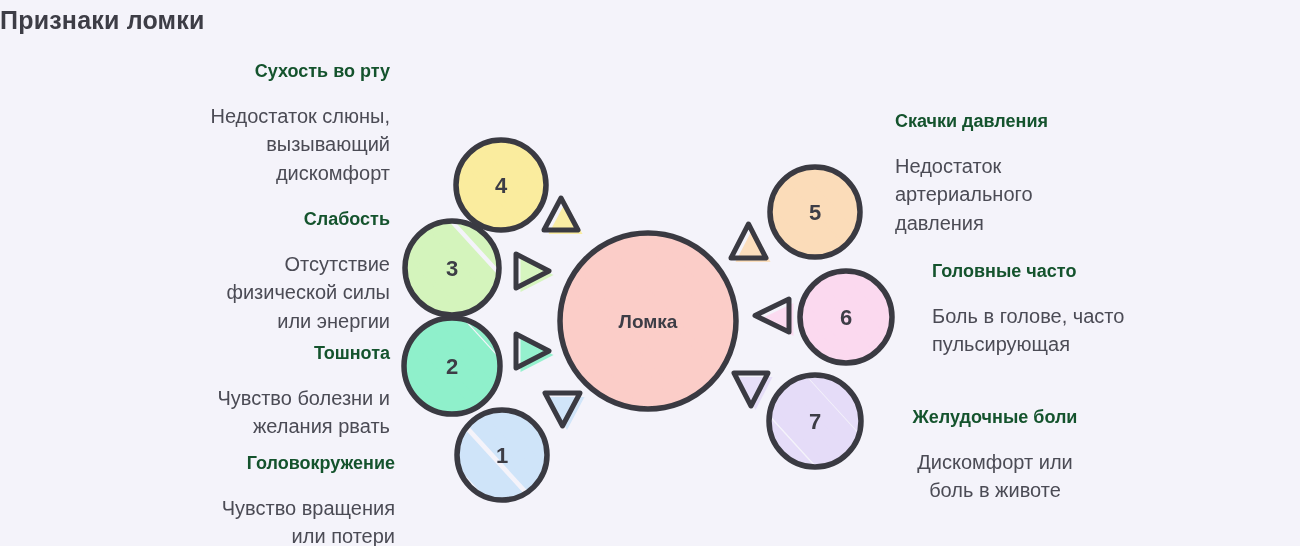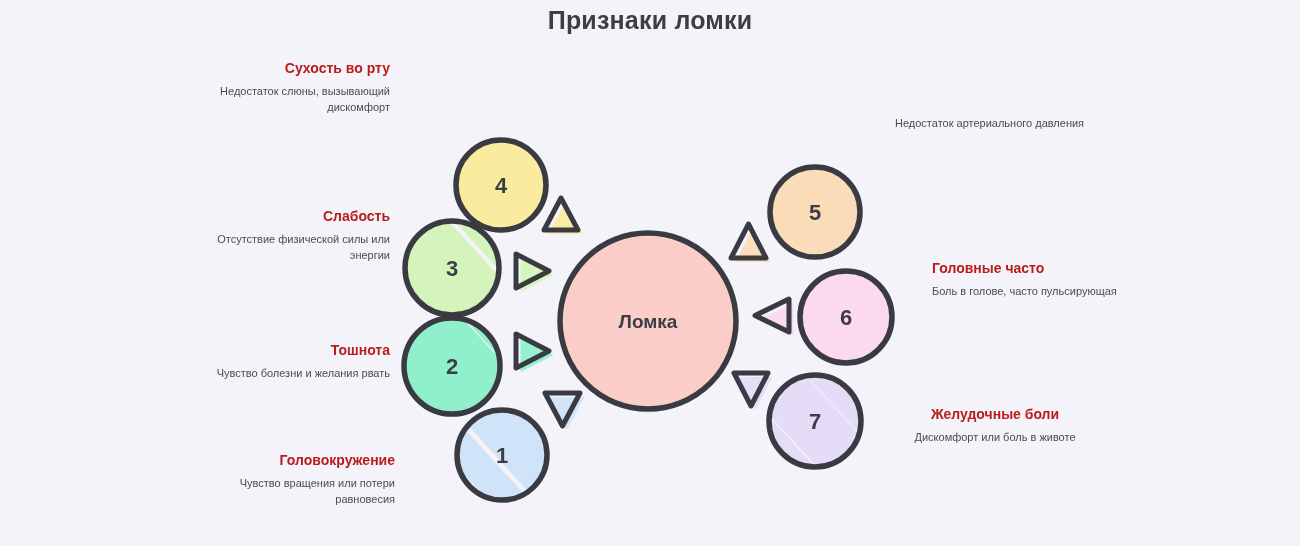--- a/index.html
+++ b/index.html
@@ -14,52 +14,51 @@
     position: relative;
     width: 1300px;
     height: 546px;
     background: #f4f3fa;
   }
   #diagram-title {
     position: absolute;
     top: 6px;
     left: 0;
     width: 1300px;
-    text-align: center;
     font-size: 25px;
     font-weight: bold;
     color: #3d3d46;
     letter-spacing: 0.2px;
   }
   svg#canvas {
     position: absolute;
     top: 0;
     left: 0;
     width: 1300px;
     height: 546px;
   }
   .label-block {
     position: absolute;
     width: 200px;
   }
   .label-block.left { text-align: right; }
   .label-block.right { text-align: left; }
   .lbl-title {
-    font-size: 14px;
+    font-size: 18px;
     font-weight: bold;
-    color: #b91c1c;
+    color: #14532d;
     line-height: 1.28;
     display: block;
   }
   .lbl-desc {
-    font-size: 11px;
+    font-size: 20px;
     color: #4b4b55;
     line-height: 1.42;
     display: block;
-    margin-top: 6px;
+    margin-top: 19px;
   }
   .node-num {
     font-size: 22px;
     font-weight: bold;
     fill: #3d3d46;
   }
   .center-text {
     font-size: 19px;
     font-weight: bold;
     fill: #3d3d46;
@@ -288,20 +287,21 @@
       </div>
       <div class="label-block left" style="left: 190px; top: 208px;">
         <span class="lbl-title">Слабость</span>
         <span class="lbl-desc">Отсутствие физической силы или энергии</span>
       </div>
       <div class="label-block left" style="left: 190px; top: 60px;">
         <span class="lbl-title">Сухость во рту</span>
         <span class="lbl-desc">Недостаток слюны, вызывающий дискомфорт</span>
       </div>
       <div class="label-block right" style="left: 895px; top: 110px;">
+        <span class="lbl-title">Скачки давления</span>
         <span class="lbl-desc">Недостаток артериального давления</span>
       </div>
       <div class="label-block right" style="left: 932px; top: 260px;">
         <span class="lbl-title">Головные часто</span>
         <span class="lbl-desc">Боль в голове, часто пульсирующая</span>
       </div>
       <div class="label-block right" style="left: 895px; top: 406px; text-align: center;">
         <span class="lbl-title">Желудочные боли</span>
         <span class="lbl-desc">Дискомфорт или боль в животе</span>
       </div>

